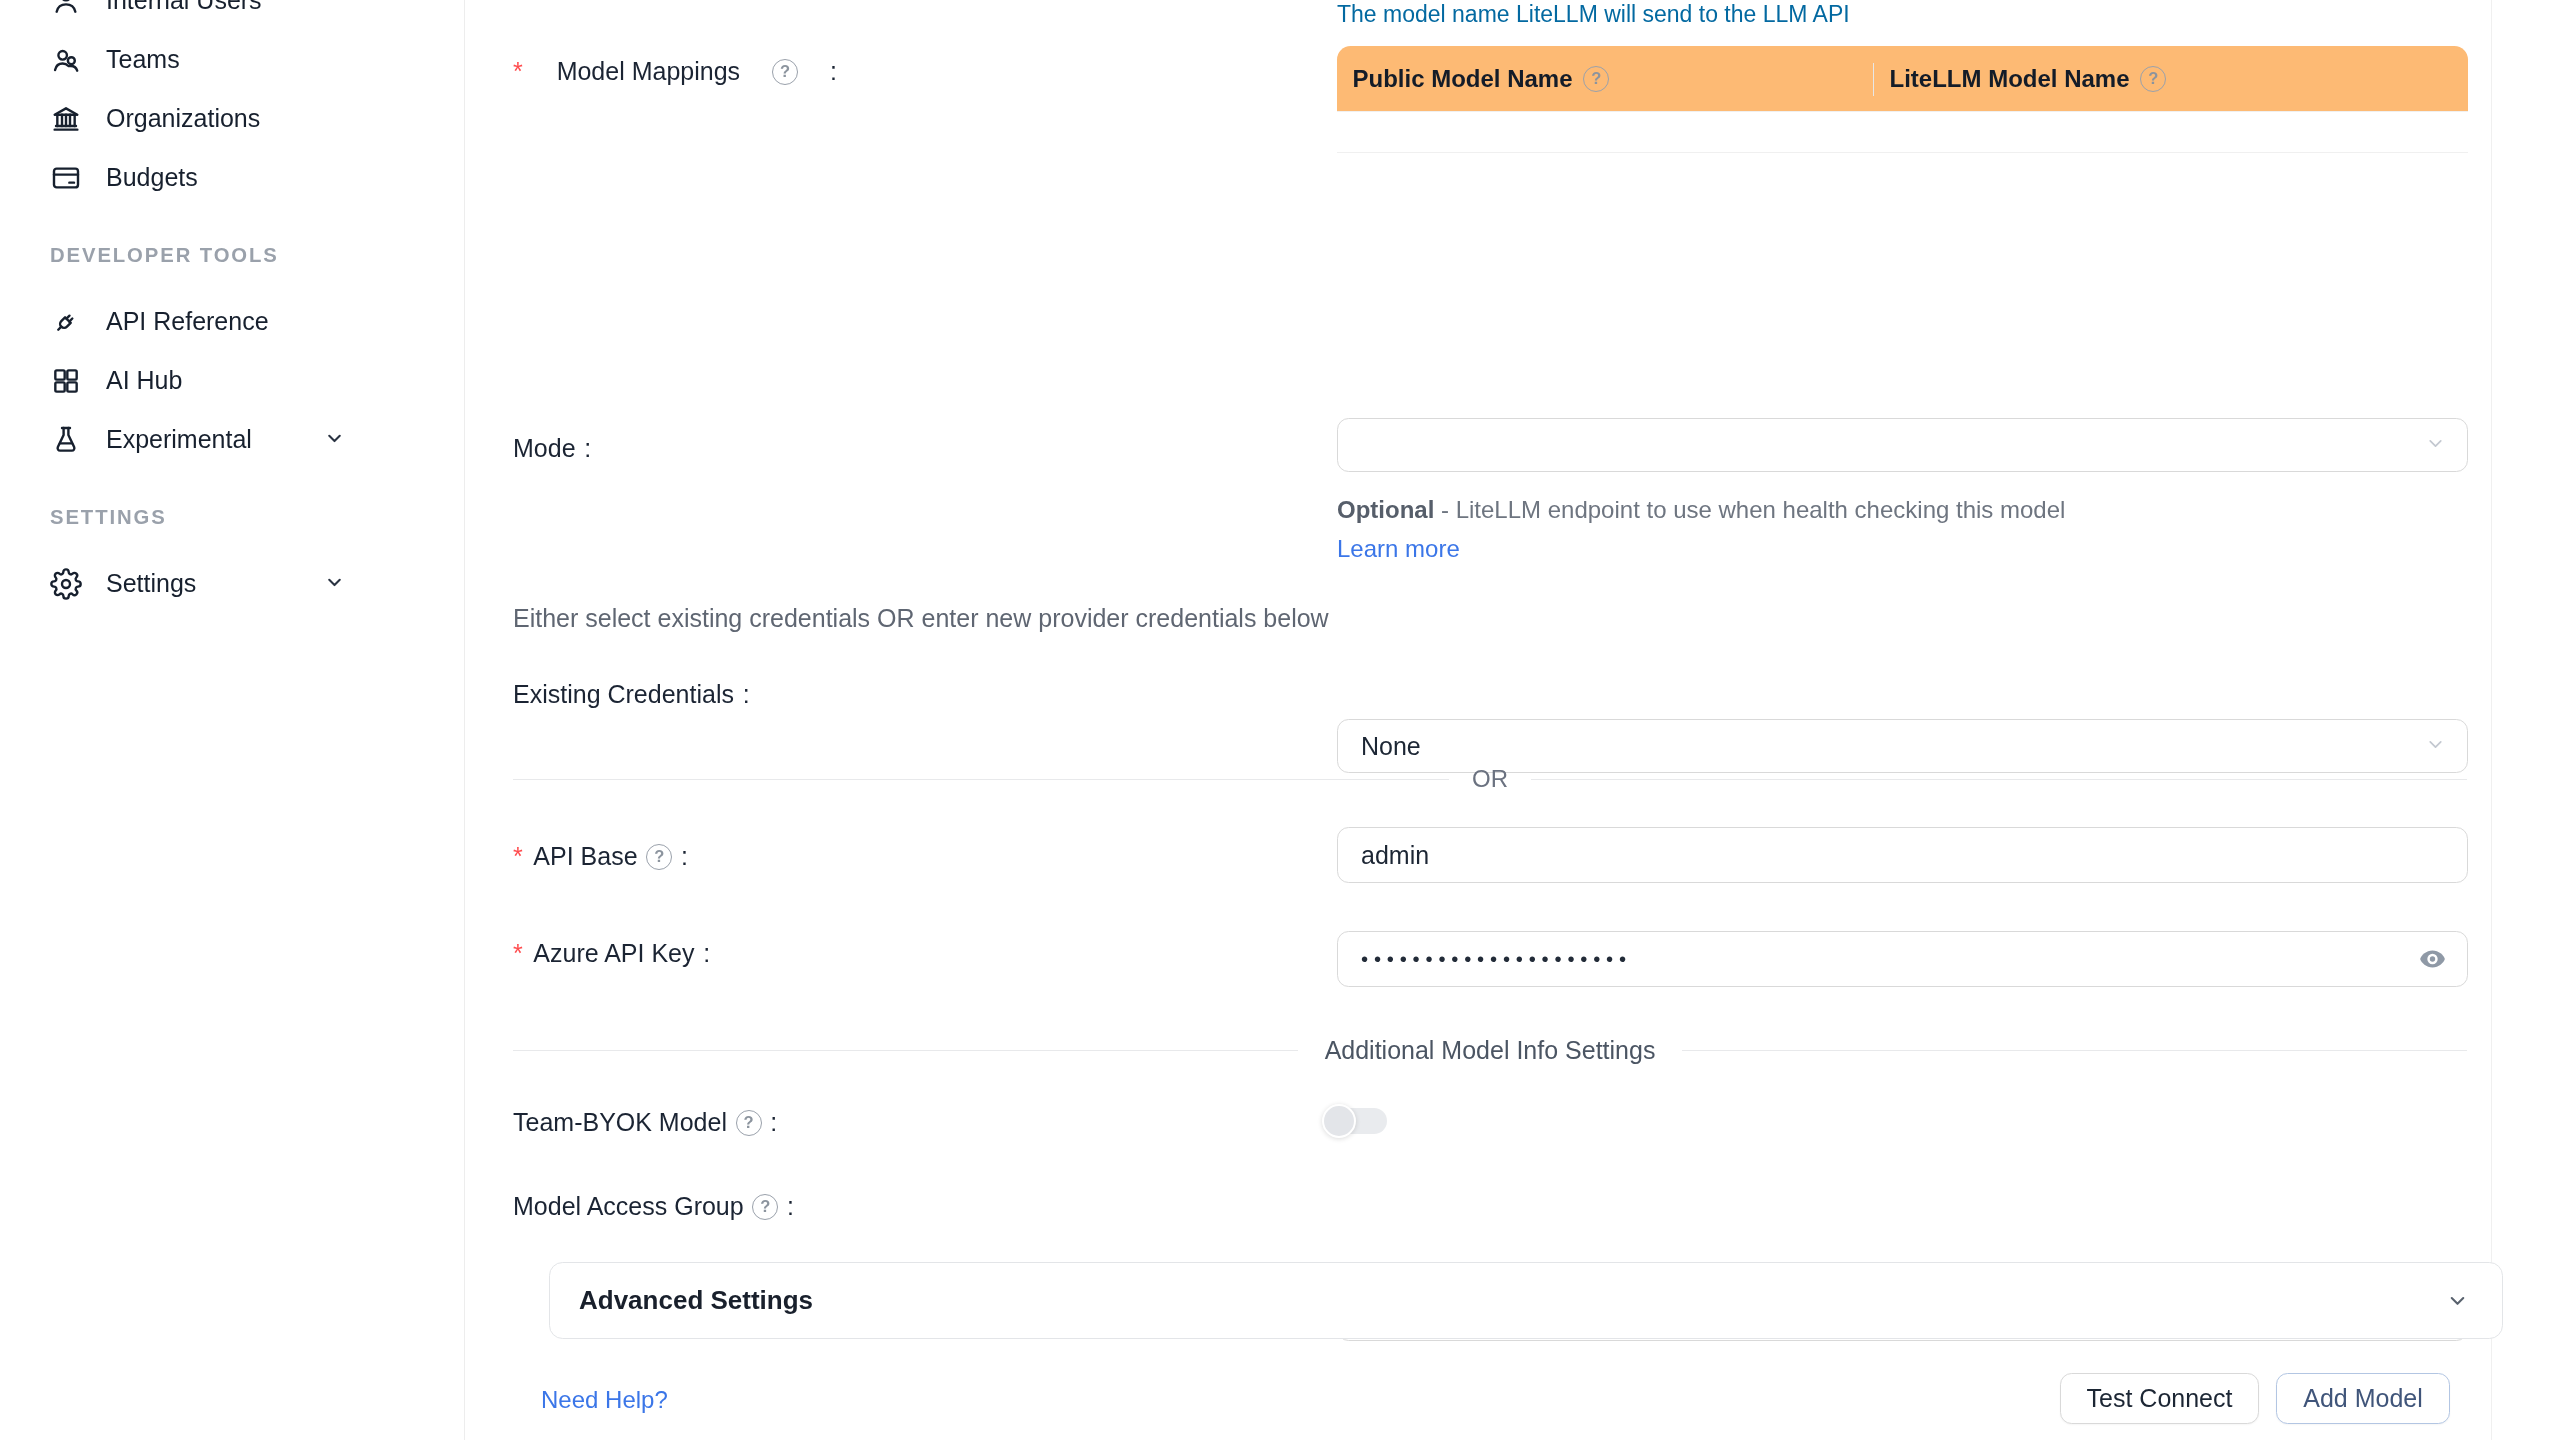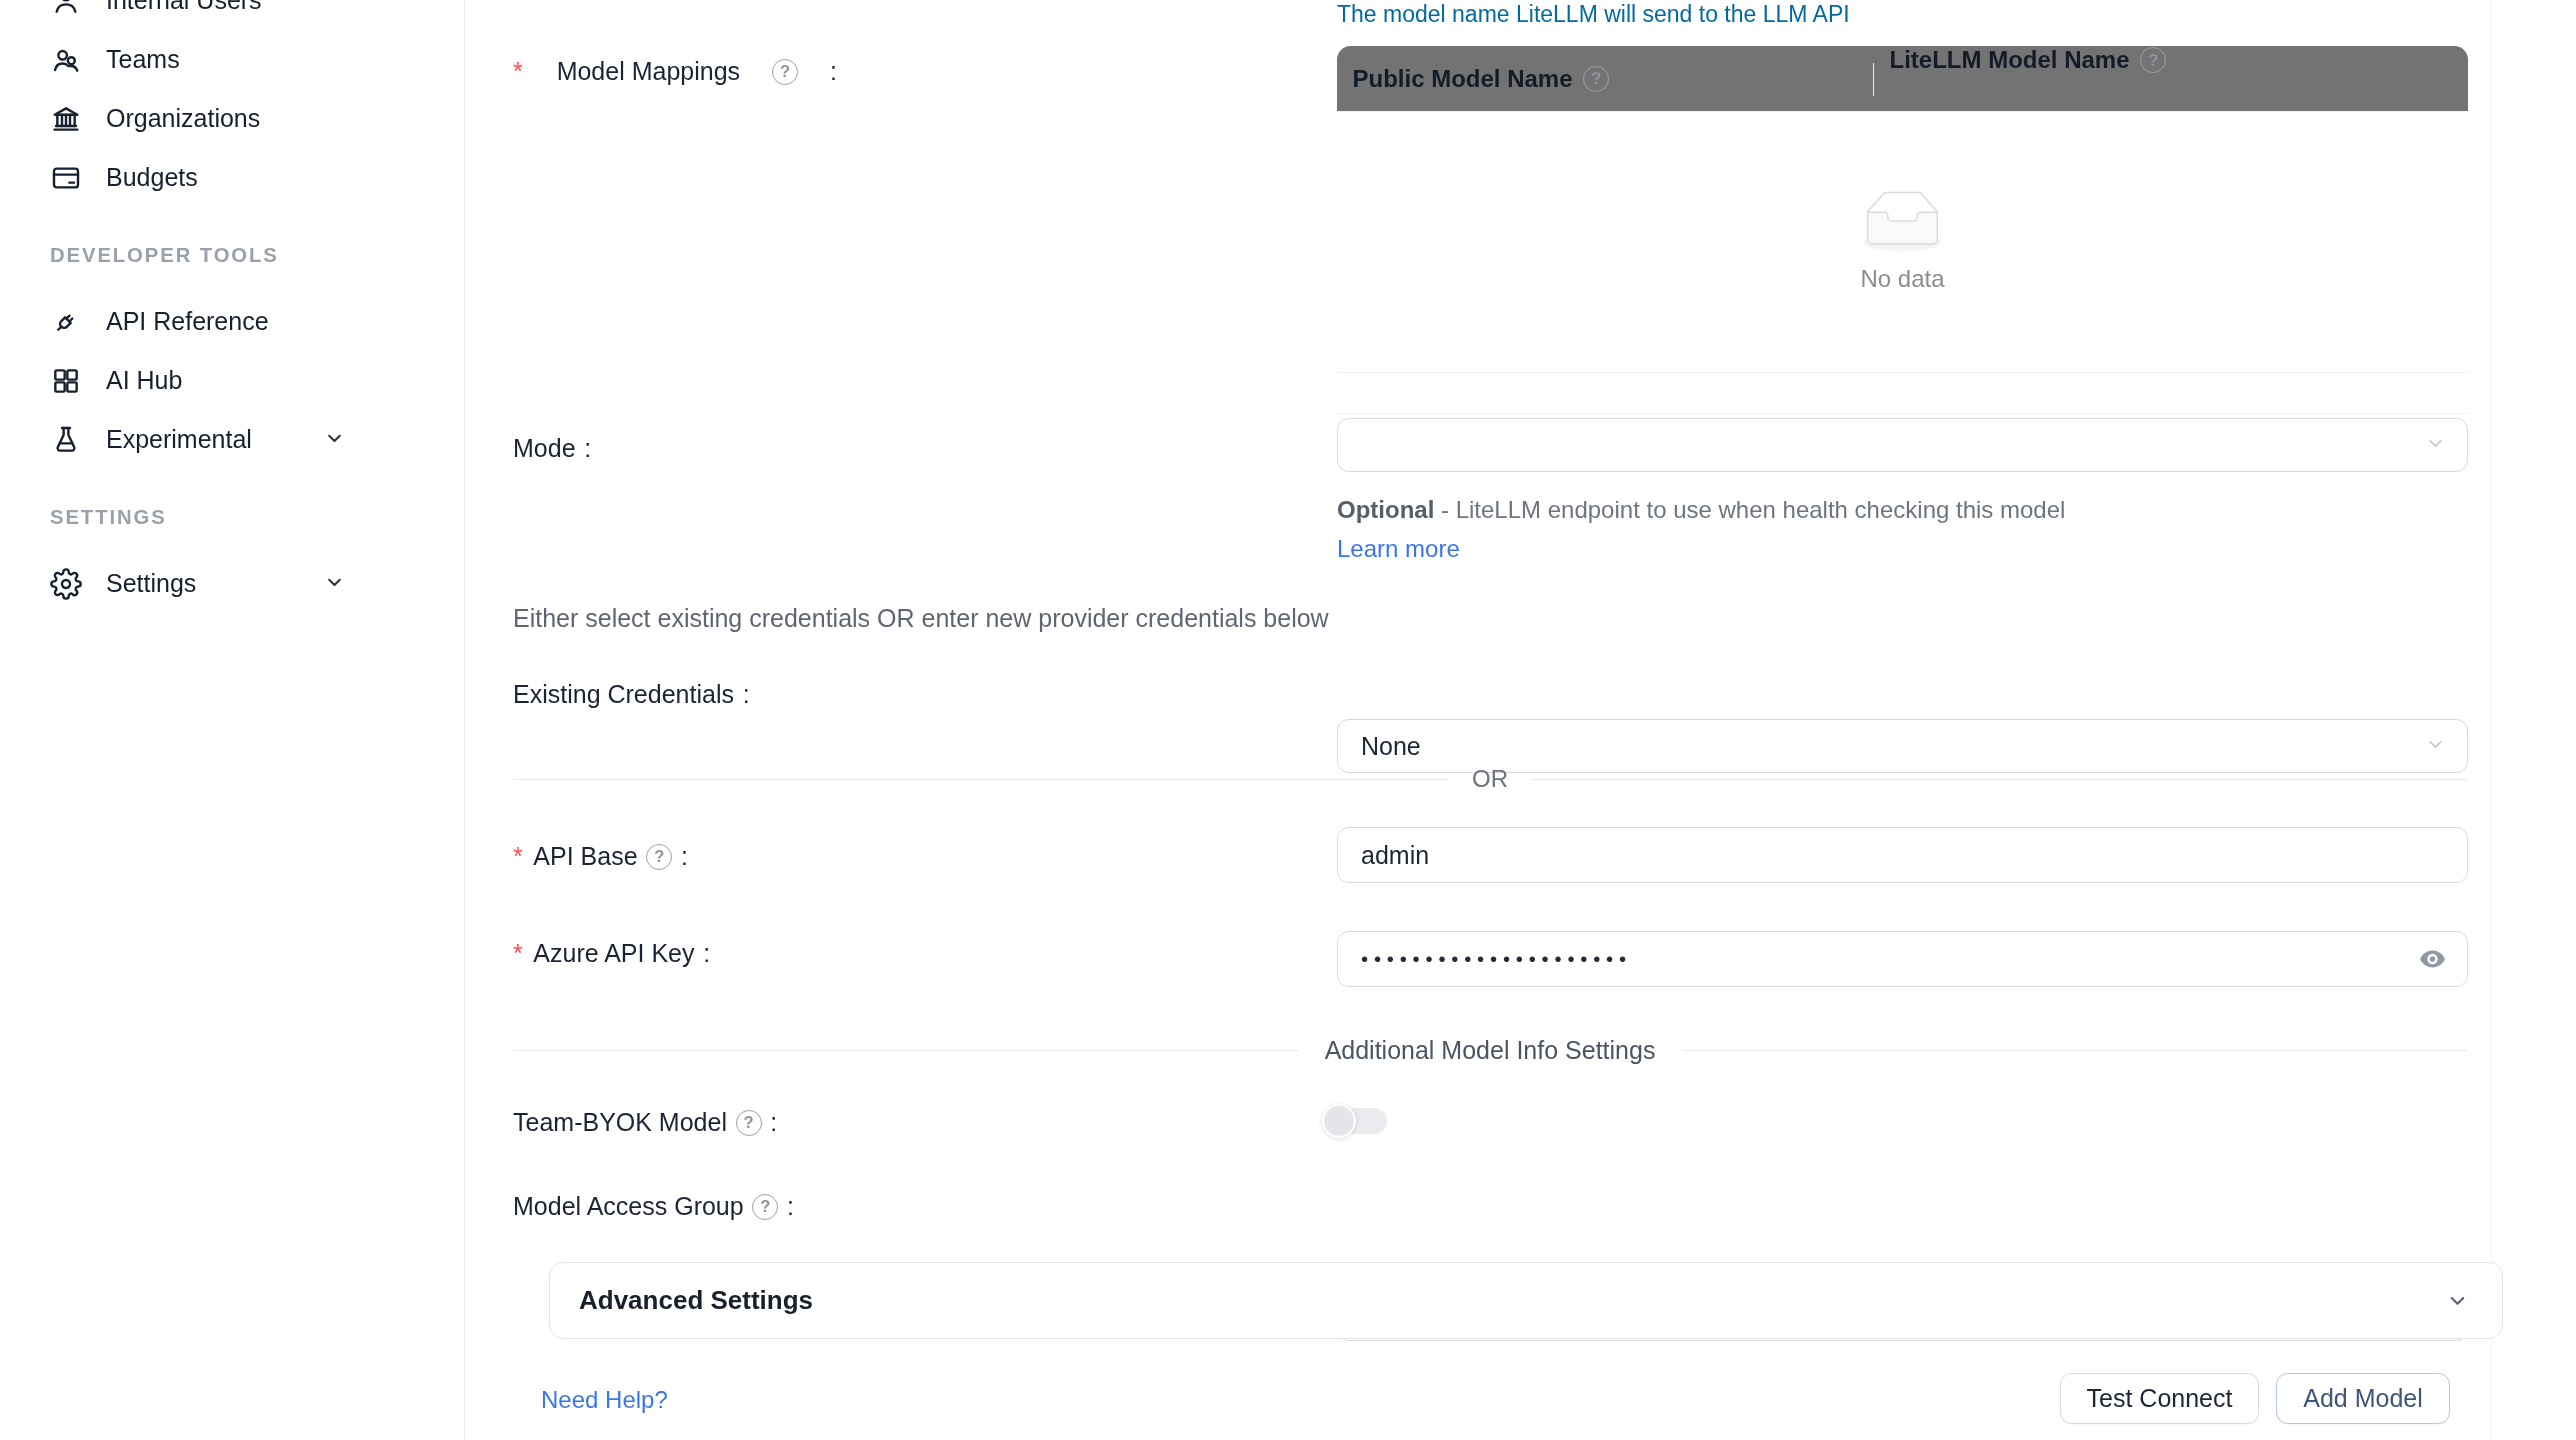--- a/index.html
+++ b/index.html
@@ -30,22 +30,22 @@
   .colon::after { content:":"; color:#1b2433; }
   .help-icon { width:26px; height:26px; border:1.9px solid #9aa1ab; border-radius:50%;
     display:inline-flex; align-items:center; justify-content:center;
     color:#8c949e; font-size:16.5px; font-weight:700; flex:none; }
   .help-icon::after { content:"?"; }
 
   .top-helper { left:872px; top:0; font-size:23px; line-height:29px; color:#0369a1; }
 
   
   .mapping-table { left:872px; top:46px; width:1131px; }
-  .mt-header { display:flex; height:66px; background:#737373;
-    border-bottom:1px solid #f0f0f0; border-radius:13.6px 13.6px 0 0; align-items:flex-start; }
+  .mt-header { display:flex; height:66px; background:#fdba74;
+    border-bottom:1px solid #f0f0f0; border-radius:13.6px 13.6px 0 0; align-items:center; }
   .mt-col { display:flex; align-items:center; gap:10.7px; font-weight:700;
     font-size:24px; color:#141c28; padding-left:15.5px; }
   .mt-col1 { width:537px; position:relative; height:100%; }
   .mt-col1::after { content:""; position:absolute; right:0; top:16.5px; width:1px;
     height:33px; background:#e7e7e7; }
   .mt-body { height:261px; border-bottom:1px solid #f0f0f0; display:flex;
     flex-direction:column; align-items:center; justify-content:center; }
   .mt-empty-text { margin-top:11.6px; font-size:24px; color:#8c8c8c; }
   .mt-footer { height:41px; border-bottom:1px solid #f0f0f0; }
 
@@ -215,32 +215,20 @@
     <div class="mt-header">
       <div class="mt-col mt-col1">
         <span>Public Model Name</span>
         <span class="help-icon"></span>
       </div>
       <div class="mt-col">
         <span>LiteLLM Model Name</span>
         <span class="help-icon"></span>
       </div>
     </div>
-    <div class="mt-body">
-      <svg width="97" height="62" viewBox="0 0 64 41">
-        <g transform="translate(0 1)" fill="none" fill-rule="evenodd">
-          <ellipse cx="32" cy="33" rx="26" ry="6" fill="#f5f5f5"></ellipse>
-          <g fill-rule="nonzero" stroke="#d9d9d9">
-            <path d="M55 12.76L44.854 1.258C44.367.474 43.656 0 42.907 0H21.093c-.749 0-1.46.474-1.947 1.257L9 12.761" fill="none"></path>
-            <path d="M41.613 15.931c0-1.605.994-2.93 2.227-2.931H55v18.137A2.863 2.863 0 0 1 52.137 34H11.863A2.863 2.863 0 0 1 9 31.137V13h11.16c1.233 0 2.227 1.323 2.227 2.928v.022c0 1.605 1.005 2.901 2.237 2.901h14.752c1.232 0 2.237-1.308 2.237-2.913v-.007z" fill="#fafafa"></path>
-          </g>
-        </g>
-      </svg>
-      <div class="mt-empty-text">No data</div>
-    </div>
     <div class="mt-footer"></div>
   </div>
 
   <div class="abs field-label" style="left:48px; top:433px;">
     <span>Mode</span>
     <span class="colon"></span>
   </div>
   <div class="abs select-box" style="left:872px; top:418px;" role="combobox">
     <span class="select-chevron">
       <svg viewBox="0 0 24 24">

